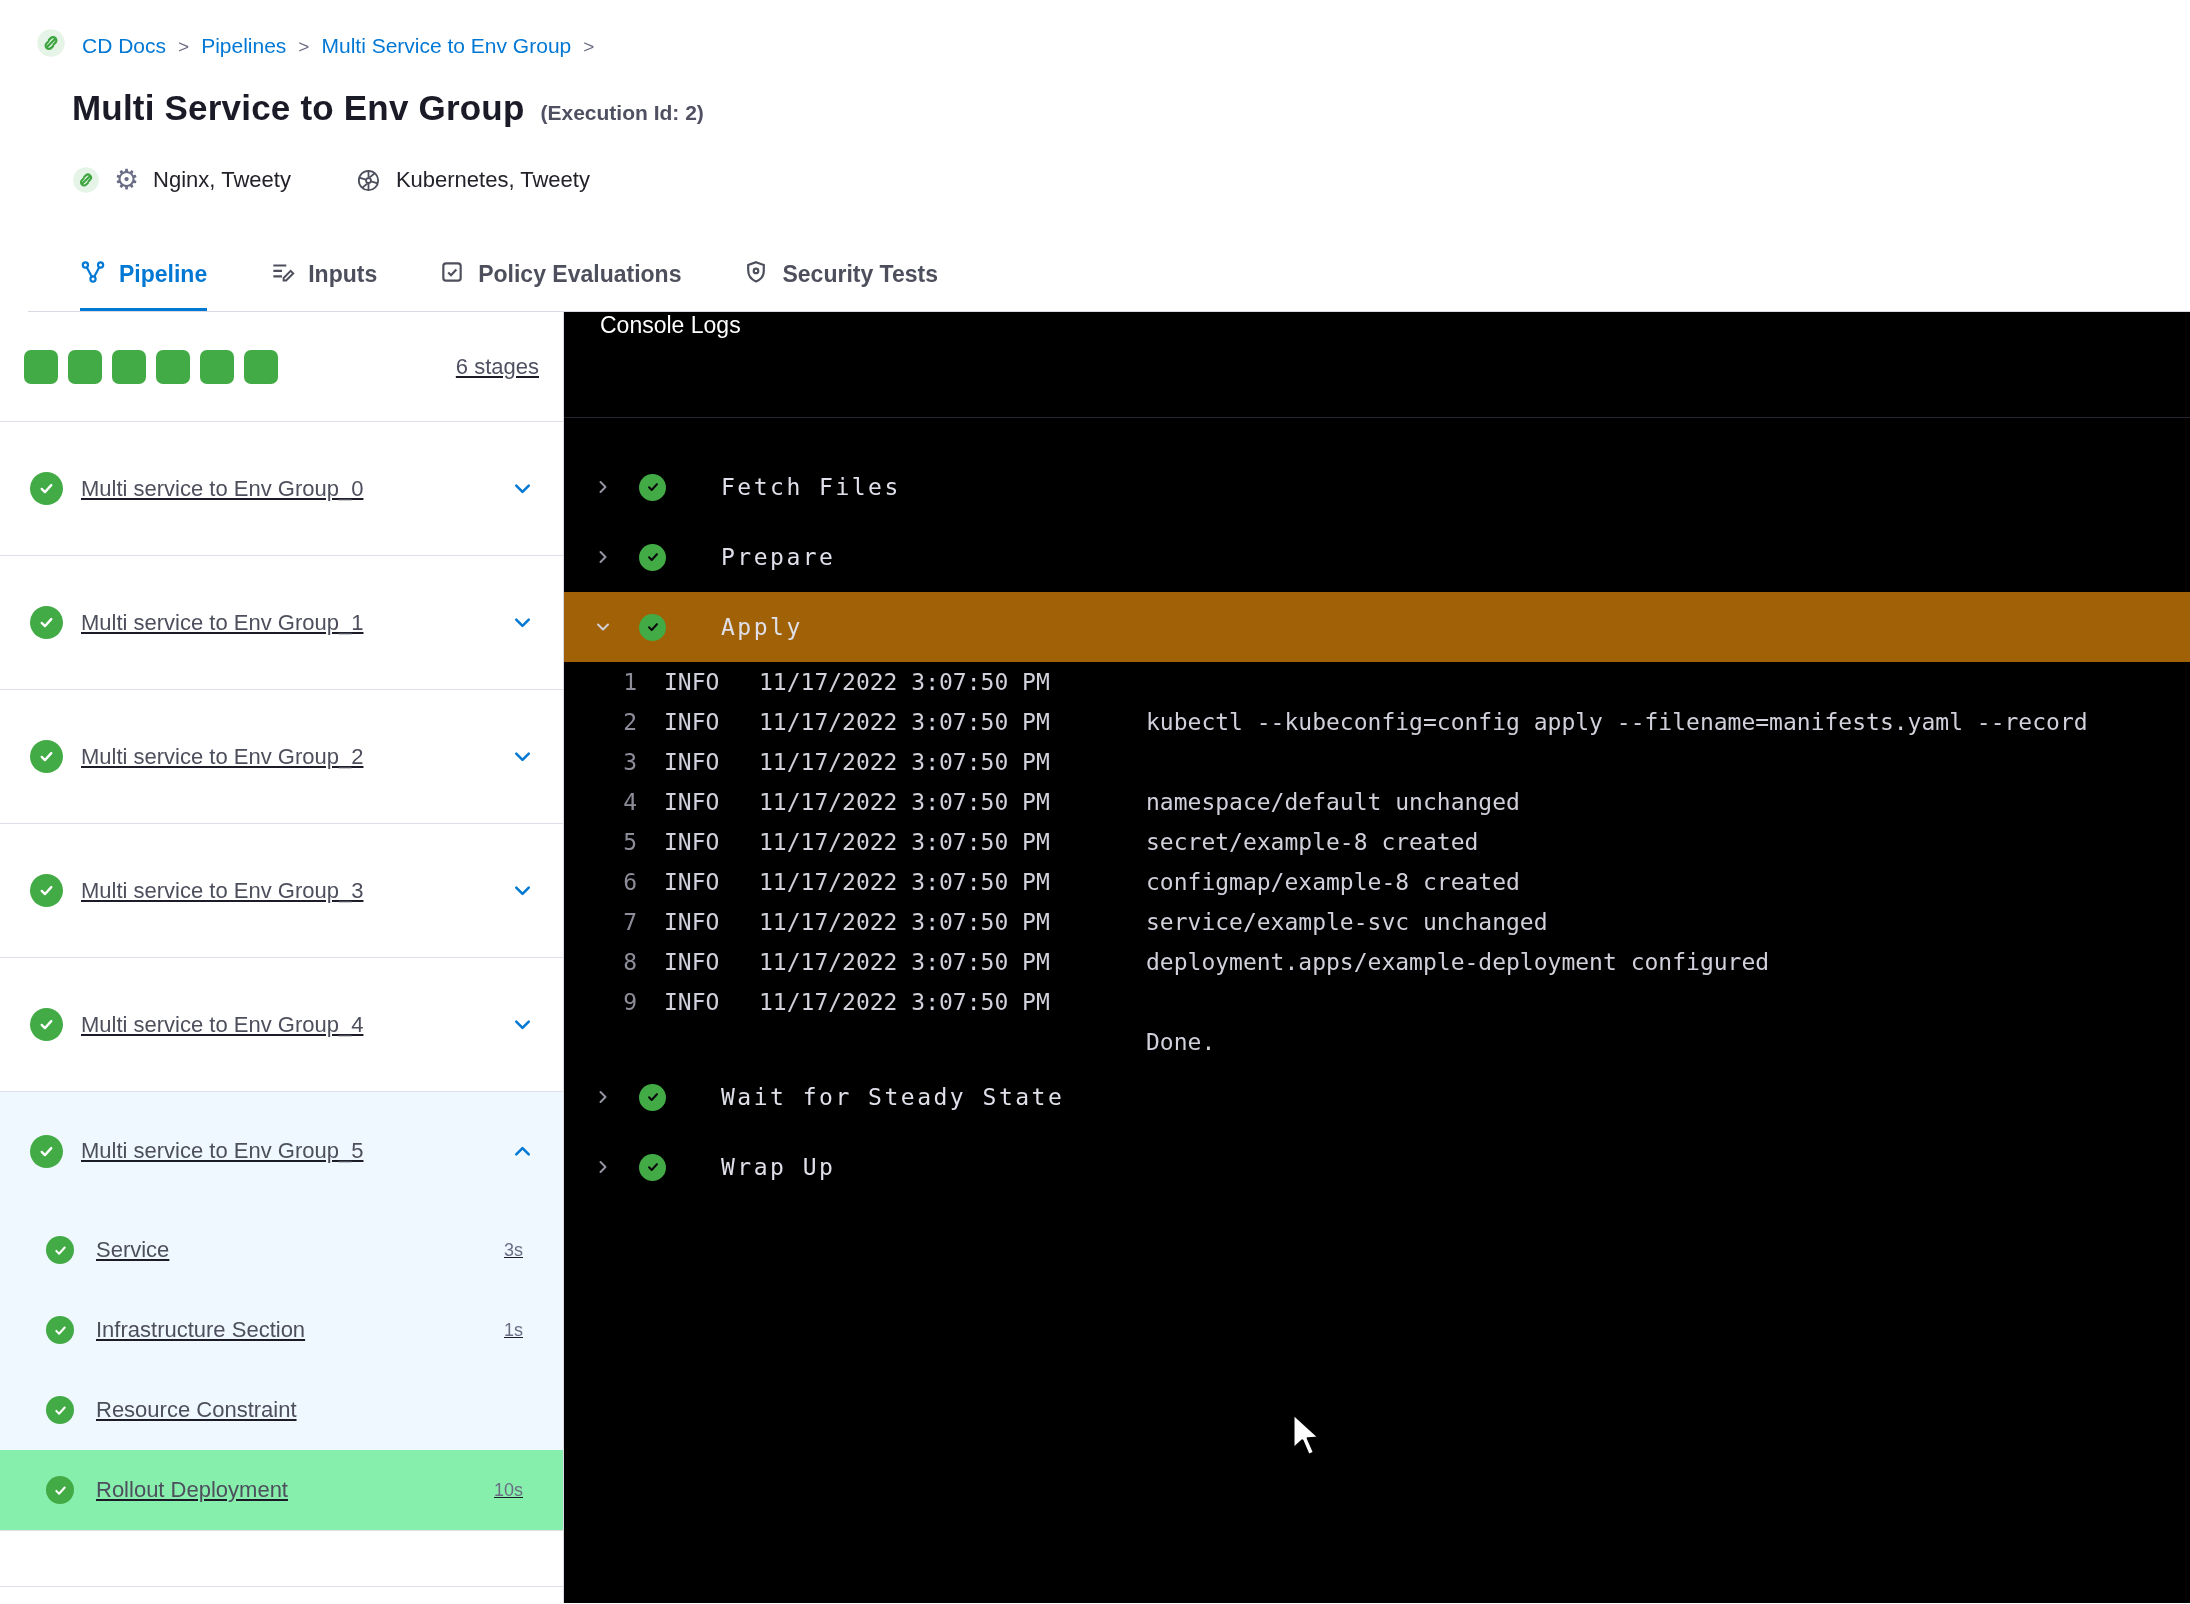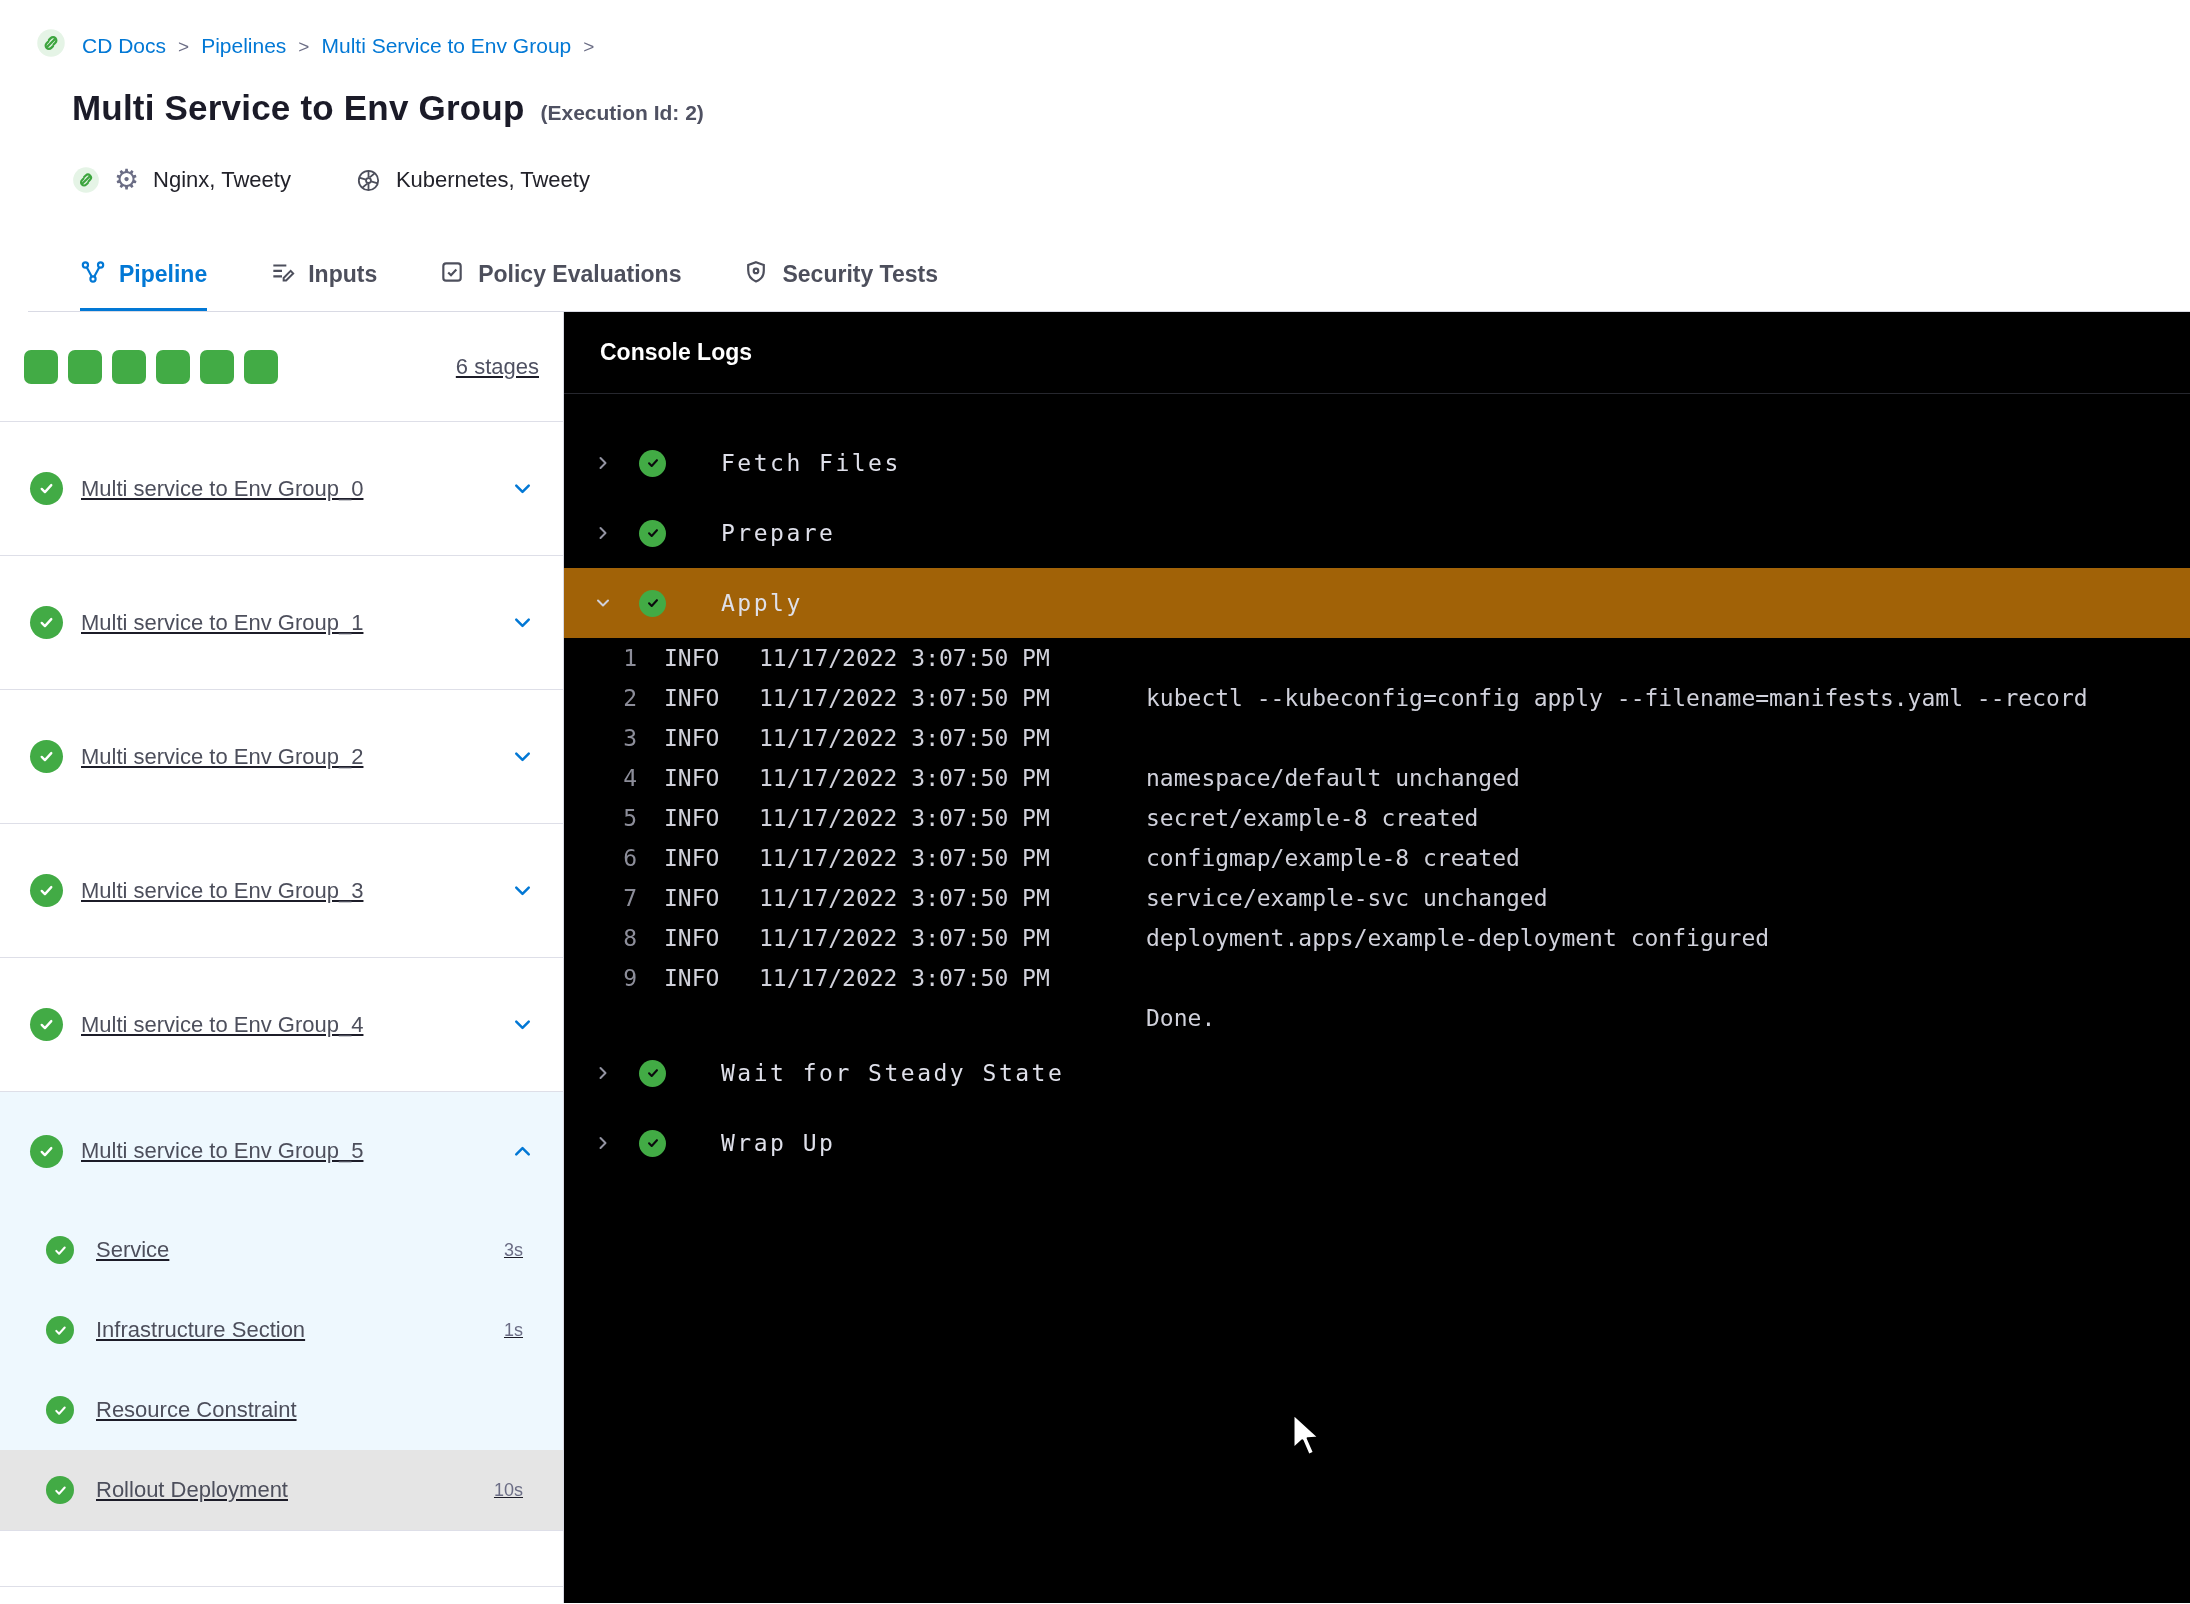--- a/index.html
+++ b/index.html
@@ -48,27 +48,27 @@
   .check-circle { width: 33px; height: 33px; flex: none; border-radius: 50%; background: #42ab45; display: flex; align-items: center; justify-content: center; }
   .stage-name { flex: 1; font-size: 22px; color: #4d4f5c; }
   .chev-btn { display: inline-flex; cursor: pointer; }
 
   .stage-expanded { background: #eef8fe; border-bottom: 1px solid #dedfe8; }
   .stage-expanded .hdr { height: 118px; border-bottom: none; background: transparent; }
   .step-row { height: 80px; display: flex; align-items: center; padding: 0 40px 0 46px; gap: 22px; cursor: pointer; }
   .step-row .check-circle { width: 28px; height: 28px; }
   .step-name { flex: 1; font-size: 22px; color: #4d4f5c; }
   .step-duration { font-size: 18px; color: #6b6d85; }
-  .step-row.selected { background: #e5e5e5; }
+  .step-row.selected { background: #86efac; }
   .sidebar-footer { height: 56px; border-bottom: 1px solid #dedfe8; }
 
   
   .console { flex: 1; background: #000; overflow: hidden; font-family: "DejaVu Sans Mono", monospace; }
-  .console-header { height: 82px; display: flex; align-items: center; padding: 0 36px; border-bottom: 1px solid #26272e;
-    font-family: "Liberation Sans", sans-serif; font-size: 23px; font-weight: 700; color: #ffffff; }
+  .console-header { height: 106px; display: flex; align-items: flex-start; padding: 0 36px; border-bottom: 1px solid #26272e;
+    font-family: "Liberation Sans", sans-serif; font-size: 23px; font-weight: 400; color: #ffffff; }
   .console-body { padding-top: 34px; }
 
   .cstep { height: 70px; display: flex; align-items: center; cursor: pointer; }
   .cstep .chev { width: 24px; margin-left: 27px; display: inline-flex; justify-content: center; }
   .cstep .ccheck { width: 27px; height: 27px; flex: none; margin-left: 24px; border-radius: 50%; background: #42ab45;
     display: flex; align-items: center; justify-content: center; }
   .cstep .cname { margin-left: 55px; font-size: 23px; letter-spacing: 2.5px; color: #dfe0ea; }
   .cstep.expanded { background: #a16207; }
 
   .log-line { height: 40px; display: flex; align-items: center; font-size: 23px; white-space: pre; }

